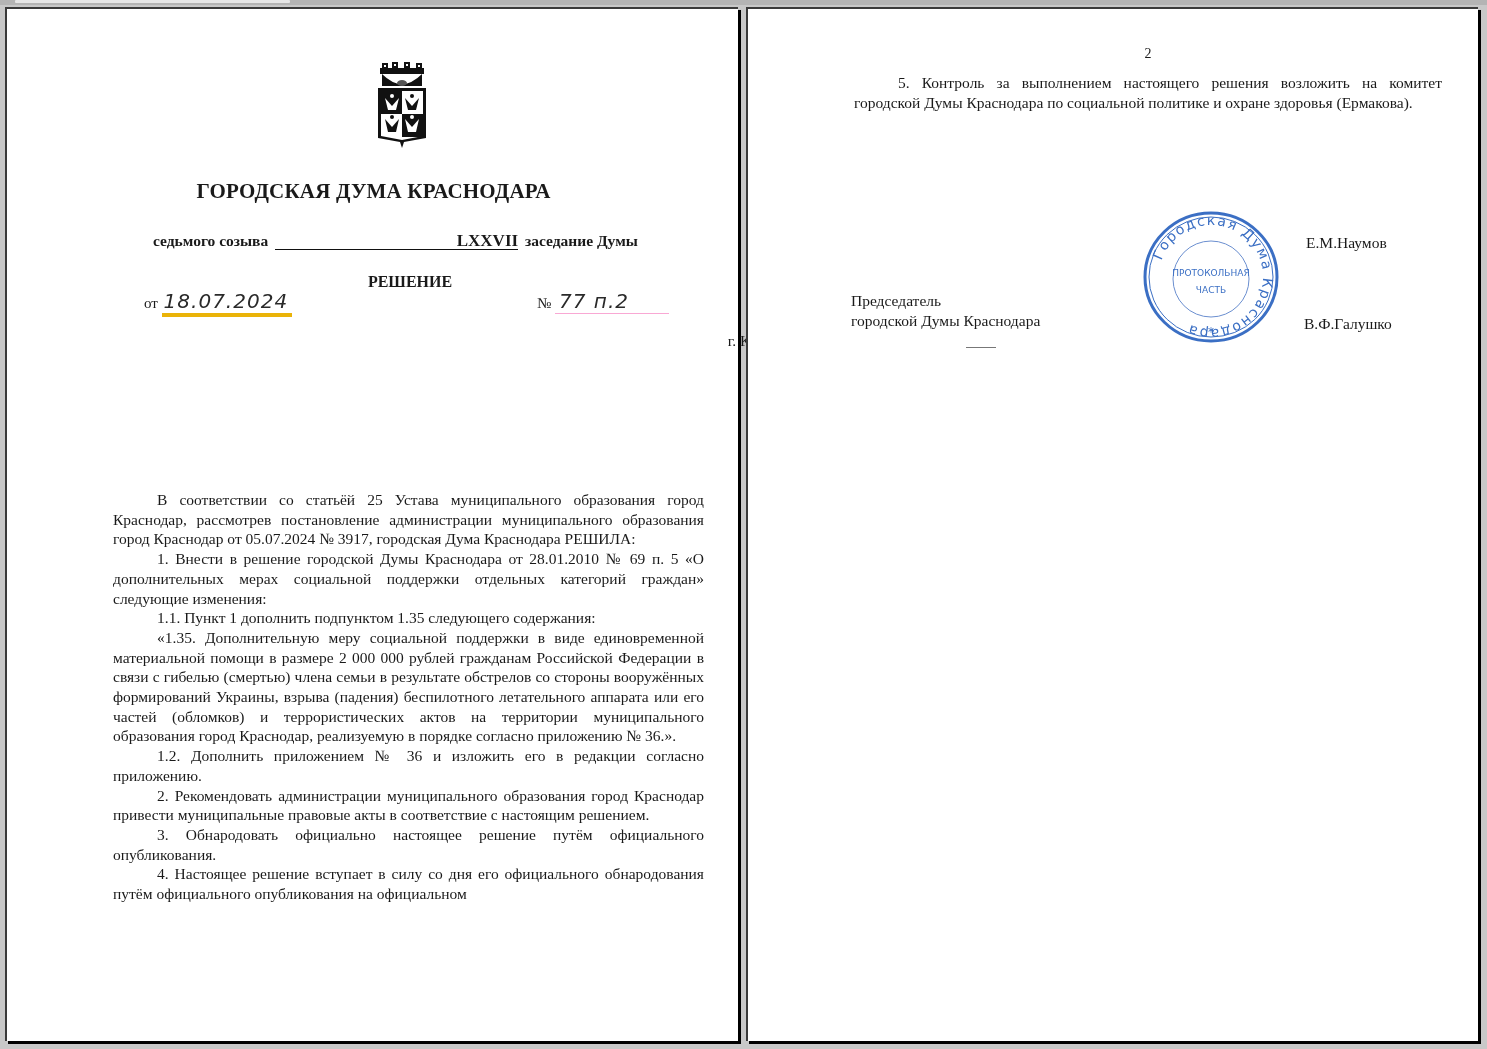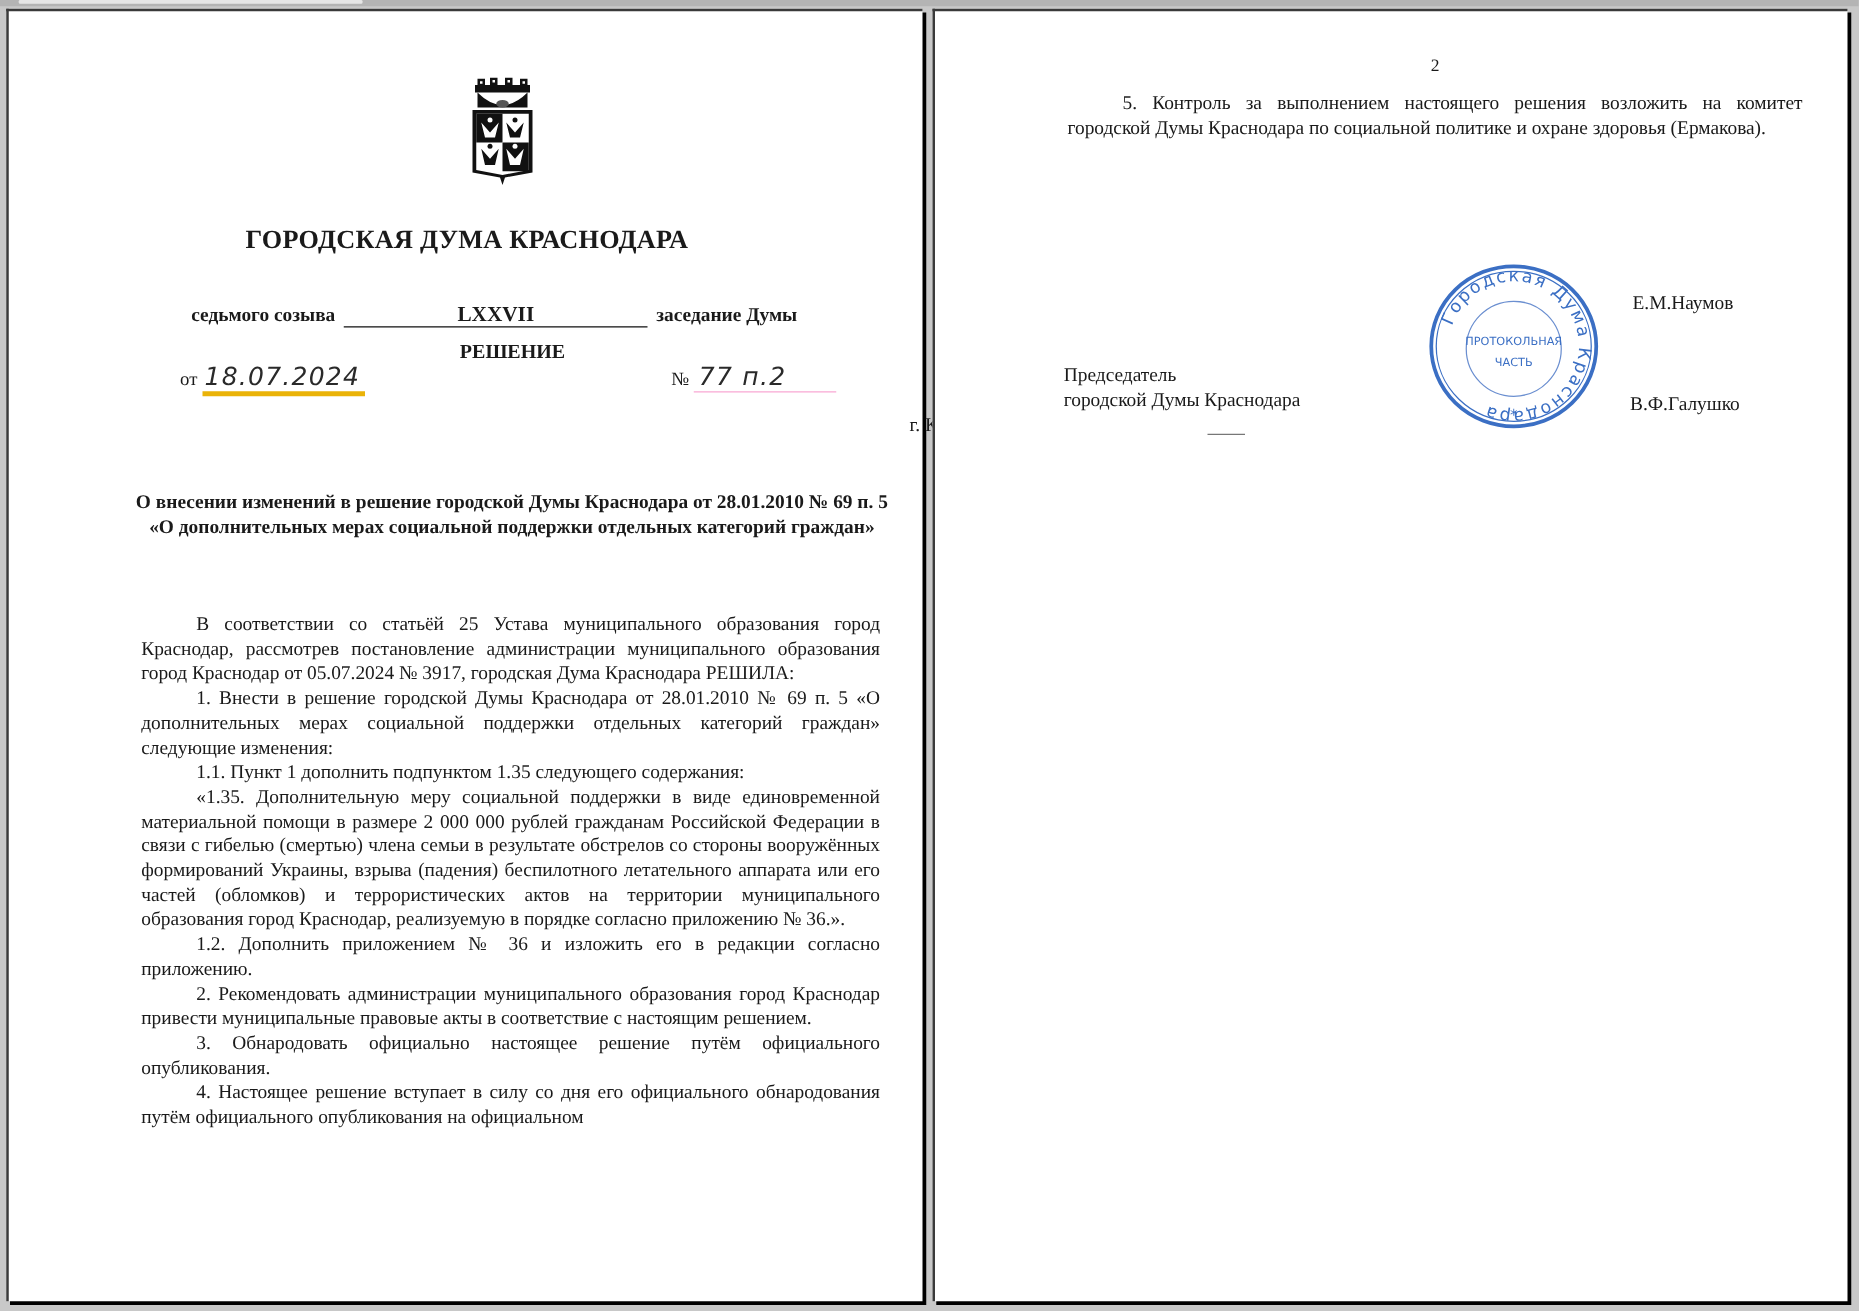--- a/index.html
+++ b/index.html
@@ -25,21 +25,21 @@
     box-sizing: border-box;
   }
   #page1 { left: 5px; top: 7px; width: 733px; height: 1034px; }
   #page2 { left: 746px; top: 7px; width: 732px; height: 1034px; }
   .abs { position: absolute; }
 
   
   .emblem { left: 365px; top: 53px; width: 60px; height: 88px; }
   .org-title { left: 0; width: 733px; top: 170px; font-size: 21px; font-weight: bold; text-align: center; letter-spacing: 0.2px; }
   .session-row { top: 223px; left: 146px; font-size: 15.5px; font-weight: bold; white-space: nowrap; }
-  .session-row .blank { display: inline-block; width: 243px; border-bottom: 1px solid #111; text-align: center; margin: 12px 3px; line-height: 16px; }
+  .session-row .blank { display: inline-block; width: 243px; border-bottom: 1px solid #111; text-align: right; margin: 0 3px; line-height: 16px; }
   .session-row .blank span { font-size: 17px; }
   .decision { left: 0; width: 806px; top: 264px; font-size: 16px; font-weight: bold; text-align: center; }
   .date-row { left: 137px; top: 280px; font-size: 15px; }
   .hand { font-family: "DejaVu Sans", sans-serif; font-style: italic; font-size: 20px; color: #2a2a2a; letter-spacing: 1px; }
   .date-row .hand { display: inline-block; border-bottom: 4px solid #eab308; width: 128px; padding-left: 2px; }
   .num-row { left: 530px; top: 280px; font-size: 15px; }
   .num-row .hand { display: inline-block; border-bottom: 1px solid #f9a8d4; width: 110px; padding-left: 4px; }
   .city { left: 0; width: 803px; top: 323px; font-size: 15.5px; text-align: right; }
   .subject { left: 100px; width: 605px; top: 383px; font-size: 15.5px; font-weight: bold; text-align: center; line-height: 20px; }
   .body1 { left: 106px; width: 591px; top: 481px; font-size: 15.5px; line-height: 19.7px; text-align: justify; }
@@ -111,21 +111,20 @@
     <span class="hand">18.07.2024</span>
   </div>
 
   <div class="abs num-row">
     <span>№</span>
     <span class="hand">77 п.2</span>
   </div>
 
   <div class="abs city">г. Краснодар</div>
 
-  <div class="abs subject">О внесении изменений в решение городской Думы Краснодара от 28.01.2010 № 69 п. 5 «О дополнительных мерах социальной поддержки отдельных категорий граждан»</div>
 
   <div class="abs body1">
     <p>В соответствии со статьёй 25 Устава муниципального образования город Краснодар, рассмотрев постановление администрации муниципального образования город Краснодар от 05.07.2024 № 3917, городская Дума Краснодара РЕШИЛА:</p>
     <p>1. Внести в решение городской Думы Краснодара от 28.01.2010 № 69 п. 5 «О дополнительных мерах социальной поддержки отдельных категорий граждан» следующие изменения:</p>
     <p>1.1. Пункт 1 дополнить подпунктом 1.35 следующего содержания:</p>
     <p>«1.35. Дополнительную меру социальной поддержки в виде единовременной материальной помощи в размере 2 000 000 рублей гражданам Российской Федерации в связи с гибелью (смертью) члена семьи в результате обстрелов со стороны вооружённых формирований Украины, взрыва (падения) беспилотного летательного аппарата или его частей (обломков) и террористических актов на территории муниципального образования город Краснодар, реализуемую в порядке согласно приложению № 36.».</p>
     <p>1.2. Дополнить приложением № 36 и изложить его в редакции согласно приложению.</p>
     <p>2. Рекомендовать администрации муниципального образования город Краснодар привести муниципальные правовые акты в соответствие с настоящим решением.</p>
     <p>3. Обнародовать официально настоящее решение путём официального опубликования.</p>
     <p>4. Настоящее решение вступает в силу со дня его официального обнародования путём официального опубликования на официальном</p>

